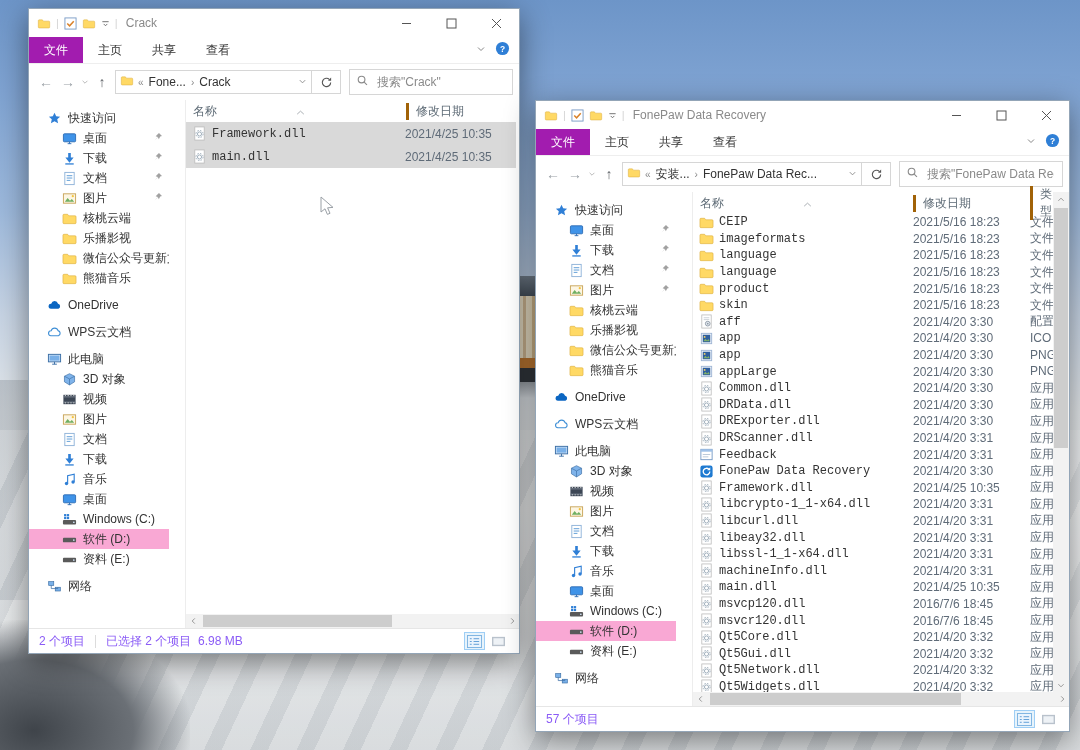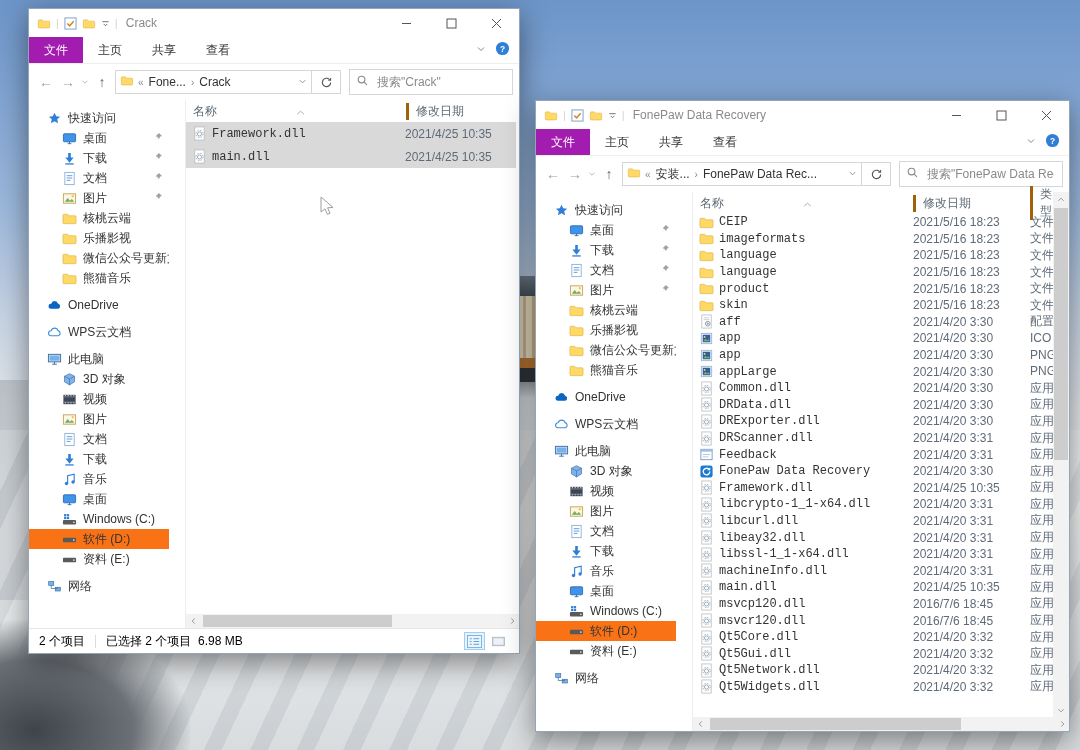--- a/index.html
+++ b/index.html
@@ -55,21 +55,21 @@
   .search{width:150px;height:24px;border:1px solid #d6d6d6;display:flex;align-items:center;
     padding:0 6px;gap:6px;margin-left:8px;flex:none;}
   .search input{border:none;outline:none;flex:1;min-width:0;font-size:12px;
     font-family:"Liberation Sans",sans-serif;color:#555;background:transparent;}
   .search input::placeholder{color:#8a8a8a;opacity:1;}
   .main{flex:1;display:flex;min-height:0;gap:16px;}
   .navpane{width:140px;flex:none;padding-top:8px;overflow:hidden;}
   .nav-item{height:20px;display:flex;align-items:center;padding-left:18px;gap:6px;cursor:default;}
   .nav-item.lvl1{padding-left:33px;}
   .nav-item.gap{margin-top:7px;}
-  .nav-item.selected{background:#f97316;}
+  .nav-item.selected{background:#f9a8d4;}
   .nav-item .nicon{width:15px;height:15px;flex:none;}
   .nav-item .nicon svg{display:block;width:15px;height:15px;}
   .nav-item .nlabel{white-space:nowrap;overflow:hidden;}
   .nav-item .pin{margin-left:auto;margin-right:6px;flex:none;opacity:.8;}
   .listarea{flex:1;display:flex;flex-direction:column;min-width:0;position:relative;border-left:1px solid #ededed;}
   .cols{height:22px;display:flex;align-items:center;flex:none;color:#5d6a75;}
   .col-h{padding-left:7px;position:relative;display:flex;align-items:center;box-sizing:border-box;}
   .col-line{border-left:3px solid #a16207;}
   .sortcaret{position:absolute;top:1px;left:50%;}
   .rows{flex:1;overflow:hidden;min-height:0;}
@@ -99,21 +99,21 @@
   
   .hscroll{height:14px;flex:none;display:flex;align-items:center;background:#f2f2f2;}
   .hs-arrow{width:14px;height:14px;display:flex;align-items:center;justify-content:center;flex:none;}
   .hs-track{flex:1;height:14px;position:relative;}
   .hs-thumb{position:absolute;top:1px;bottom:1px;background:#cdcdcd;}
   .vscroll{position:absolute;top:0;right:0;bottom:14px;width:16px;background:#f2f2f2;z-index:3;}
   .vs-arrow{height:14px;display:flex;align-items:center;justify-content:center;}
   .vs-arrow.bot{position:absolute;bottom:0;left:0;right:0;}
   .vs-thumb{position:absolute;left:1px;right:1px;top:16px;height:48%;background:#cdcdcd;}
   .statusbar{height:24px;border-top:1px solid #e6e6e6;display:flex;align-items:center;
-    padding:0 10px;gap:10px;flex:none;color:#000000;}
+    padding:0 10px;gap:10px;flex:none;color:#8b5cf6;}
   .sb-div{width:1px;height:13px;background:#dcdcdc;}
   .sb-sel{white-space:pre;}
   .sb-views{margin-left:auto;display:flex;gap:3px;align-items:center;}
   .view-btn{width:21px;height:18px;display:flex;align-items:center;justify-content:center;box-sizing:border-box;}
   .view-btn.active{border:1px solid #9ecef5;background:#e7f3fb;}
   .cursor{position:absolute;left:320px;top:196px;z-index:9;}
 </style>
 </head>
 <body>
 
@@ -1275,19 +1275,36 @@
               <span class="hs-thumb" style="left:1%;width:72%;"></span>
             </span>
           <span class="hs-arrow">
               <svg width="7" height="8" viewBox="0 0 8 8">
                 <path d="M2.5 1l3 3-3 3" fill="none" stroke="#8a8a8a"></path>
               </svg>
             </span>
         </div>
       </div>
     </div>
+    <div class="statusbar">
+      <span>57 个项目</span>
+      <span class="sb-views">
+        <span class="view-btn active">
+            <svg width="15" height="13" viewBox="0 0 16 14">
+              <rect x=".5" y=".5" width="15" height="13" fill="#eaf4fd" stroke="#7ab1e0"></rect>
+              <path d="M3 4h2M7 4h6M3 7h2M7 7h6M3 10h2M7 10h6" stroke="#5b9bd5"></path>
+            </svg>
+          </span>
+        <span class="view-btn">
+            <svg width="15" height="13" viewBox="0 0 16 14">
+              <rect x="1" y="2" width="14" height="10" fill="#b9c2cc"></rect>
+              <rect x="2.5" y="3.5" width="11" height="7" fill="#eef2f6"></rect>
+            </svg>
+          </span>
+      </span>
+    </div>
   </section>
 
 
   <svg class="cursor" width="16" height="22" viewBox="0 0 16 22">
     <path d="M1 1v15l4-3.2 2.4 5.6 2.6-1.1-2.4-5.5 5.4-.4z" fill="#fff" stroke="#9aa0a6"></path>
   </svg>
 </div>
 
 </body></html>

